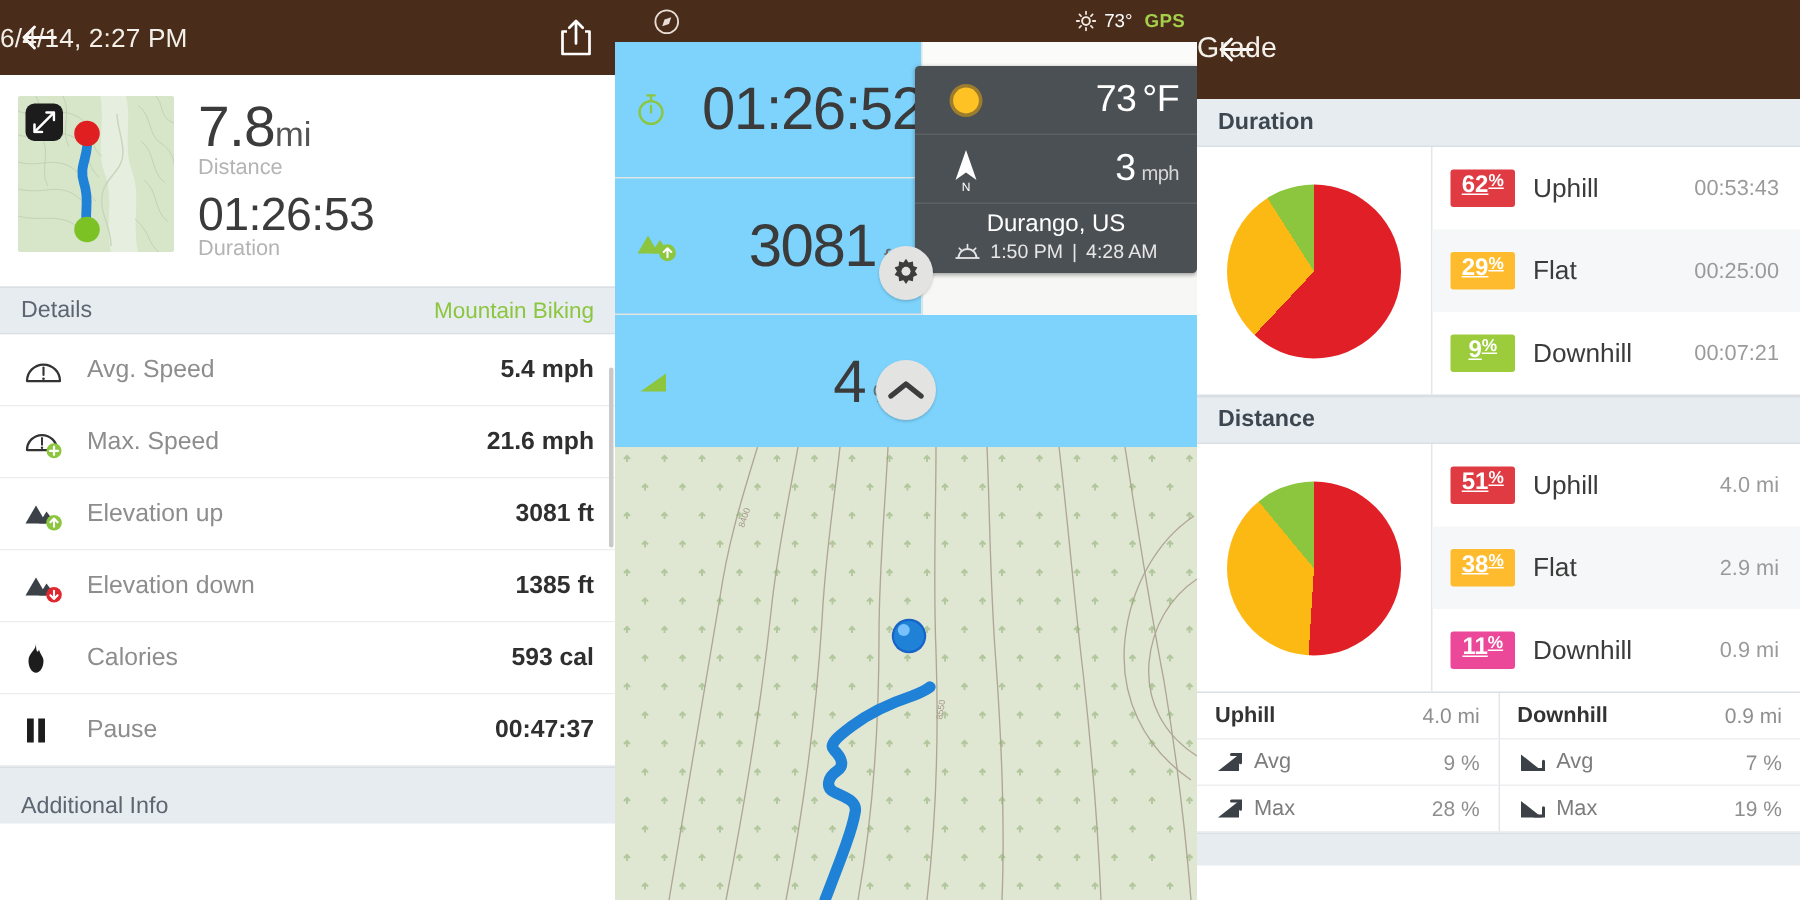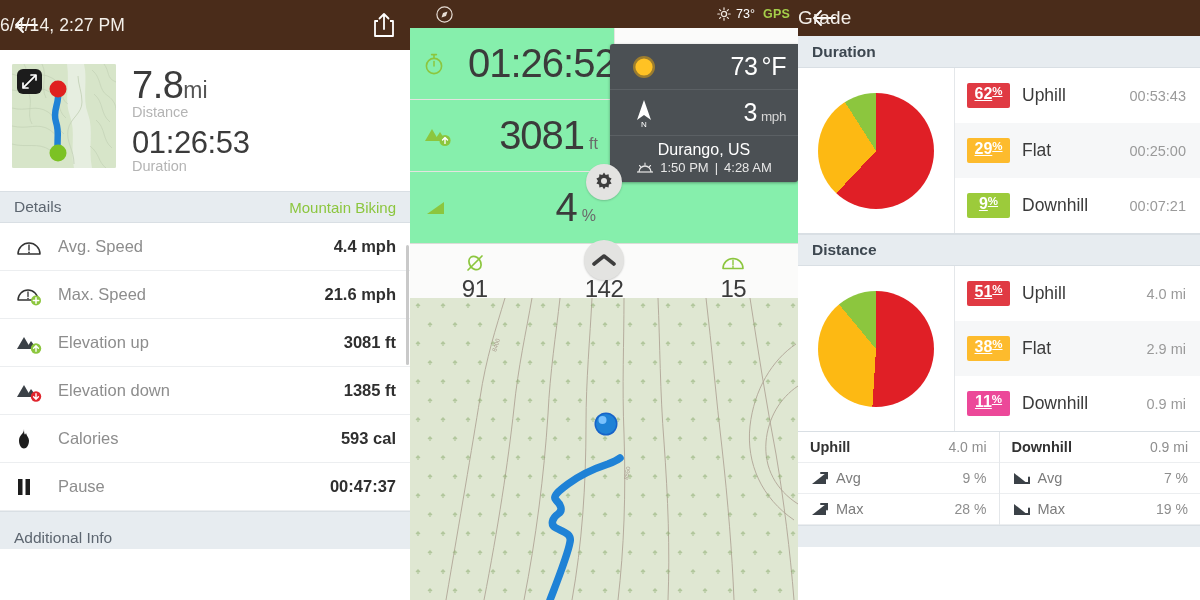--- a/index.html
+++ b/index.html
@@ -70,22 +70,22 @@
     height: 28px; background: #4a2c1a; display: flex; align-items: center;
     padding: 0 8px 0 10px; gap: 8px;
   }
   .brand { color: #fff; font-size: 16.5px; letter-spacing: -.2px; display: flex; align-items: baseline; gap: 6px; }
   .brand b { font-weight: bold; font-style: italic; }
   .brand span { font-weight: normal; }
   .mid-bar .compass { margin-left: 16px; }
   .mid-bar .temp { margin-left: auto; display: flex; align-items: center; gap: 5px; color: #fff; font-size: 12.5px; }
   .mid-bar .gps { color: #a5cf4a; font-size: 12.5px; font-weight: bold; letter-spacing: .2px; }
 
-  .metric-row { height: 72px; display: flex; align-items: center; padding: 0 16px 0 14px;
-                border-bottom: 1px solid #e4e4e0; background: #86efac; position: relative; }
+  .metric-row { height: 91px; display: flex; align-items: center; padding: 0 16px 0 14px;
+                border-bottom: 1px solid #e4e4e0; background: #7dd3fc; position: relative; }
   .metric-row .m-ico { width: 44px; flex: 0 0 auto; display: flex; align-items: center; }
   .metric-row .m-val { margin-left: auto; font-size: 40px; color: #3b3b3b; letter-spacing: -1px; display: flex; align-items: baseline; gap: 5px;}
   .metric-row .m-val .u { font-size: 16px; color: #6a6a6a; letter-spacing: 0; }
   .metric-row.r1 { border-right: 1px solid #e4e4e0; width: 205px; }
   .mid-top { display: flex; }
   .mid-top .left-col { width: 205px; }
 
   .small-metrics { display: flex; height: 82px; background: #fbfbfa; border-bottom: 1px solid #dcdcd8;}
   .sm { flex: 1; display: flex; flex-direction: column; align-items: center; justify-content: center; gap: 1px; }
   .sm .sm-ico { height: 22px; display: flex; align-items: center; }
@@ -113,21 +113,21 @@
   .fab {
     position: absolute; background: #e3e3e1; border-radius: 50%;
     display: flex; align-items: center; justify-content: center; z-index: 7;
     box-shadow: 0 1px 2px rgba(0,0,0,.18);
   }
   .fab-gear { width: 36px; height: 36px; left: 176px; top: 164px; }
   .fab-chev { width: 40px; height: 40px; left: 174px; top: 240px; }
 
   
   .panel-right { width: 402px; height: 600px; position: relative; background: #fff; overflow: hidden; }
-  .r-nav { height: 36px; background: #4a2c1a; display: flex; align-items: center; padding: 0 14px; position: relative; }
+  .r-nav { height: 66px; background: #4a2c1a; display: flex; align-items: center; padding: 0 14px; position: relative; }
   .r-nav .nav-title { font-size: 19px; }
   .r-head {
     background: #e7ecf0; height: 32px; display: flex; align-items: center;
     padding: 0 14px; font-size: 15.5px; color: #3d4750; font-weight: bold;
     border-bottom: 1px solid #d9dfe4;
   }
   .grade-block { display: flex; border-bottom: 1px solid #d9dfe4; }
   .pie-wrap { width: 157px; flex: 0 0 auto; display: flex; align-items: center; justify-content: center;
               border-right: 1px solid #e4e7ea; padding: 12px 0; }
   .pie { width: 116px; height: 116px; border-radius: 50%; }
@@ -225,21 +225,21 @@
     <div>
       <div class="det-row">
         <span class="det-ico">
           <svg width="26" height="20" viewBox="0 0 26 20">
               <path d="M2 17 A11 11 0 0 1 24 17 Z" fill="none" stroke="#333" stroke-width="1.5" stroke-linejoin="round"></path>
               <path d="M13 13 V8" stroke="#333" stroke-width="1.4" stroke-linecap="round"></path>
               <circle cx="13" cy="15.5" r="0.9" fill="#333"></circle>
             </svg>
         </span>
         <span class="det-lbl">Avg. Speed</span>
-        <span class="det-val">4.4 mph</span>
+        <span class="det-val">5.4 mph</span>
       </div>
       <div class="det-row">
         <span class="det-ico">
           <svg width="28" height="22" viewBox="0 0 28 22">
               <path d="M2 16 A10 10 0 0 1 22 16 Z" fill="none" stroke="#333" stroke-width="1.5" stroke-linejoin="round"></path>
               <path d="M12 12.5 V8" stroke="#333" stroke-width="1.3" stroke-linecap="round"></path>
               <circle cx="12" cy="14.5" r="0.8" fill="#333"></circle>
               <circle cx="20" cy="16.5" r="5" fill="#8cc63e"></circle>
               <path d="M20 13.8 V19.2 M17.3 16.5 H22.7" stroke="#fff" stroke-width="1.5" stroke-linecap="round"></path>
             </svg>

